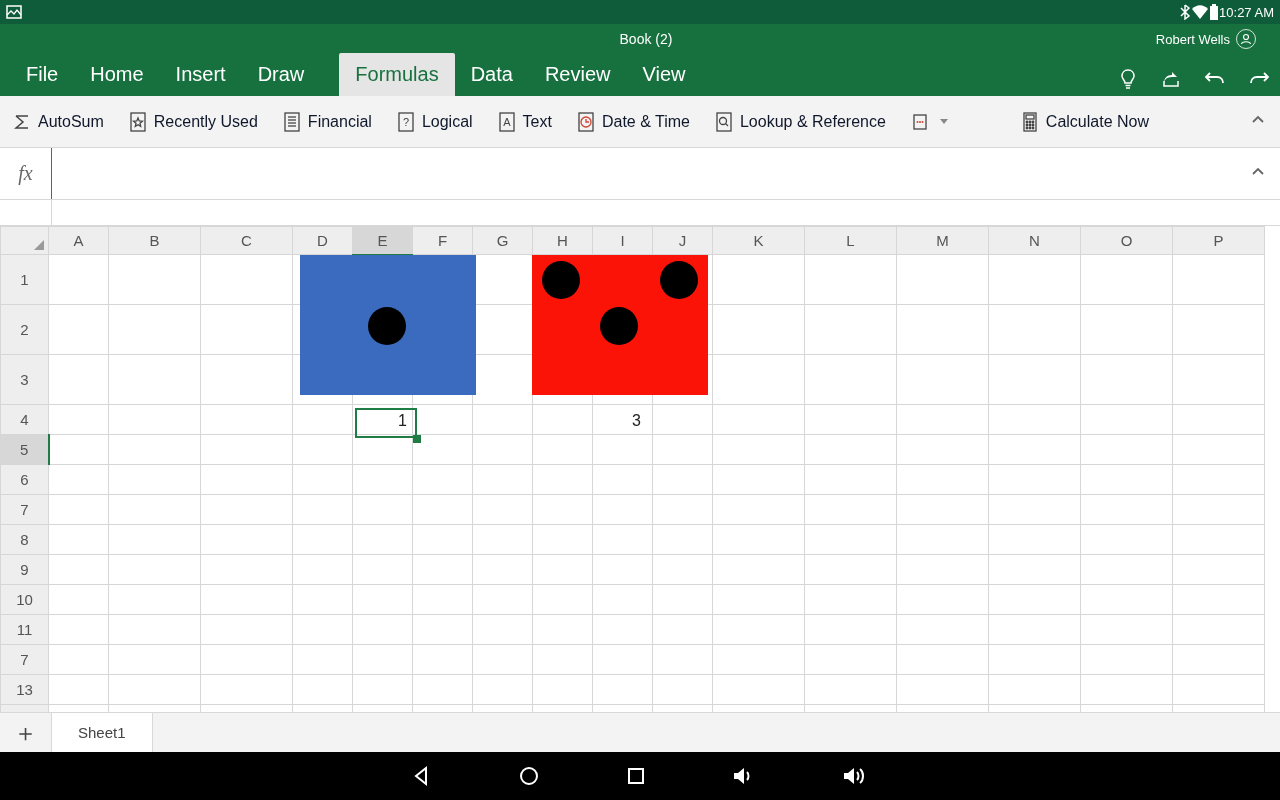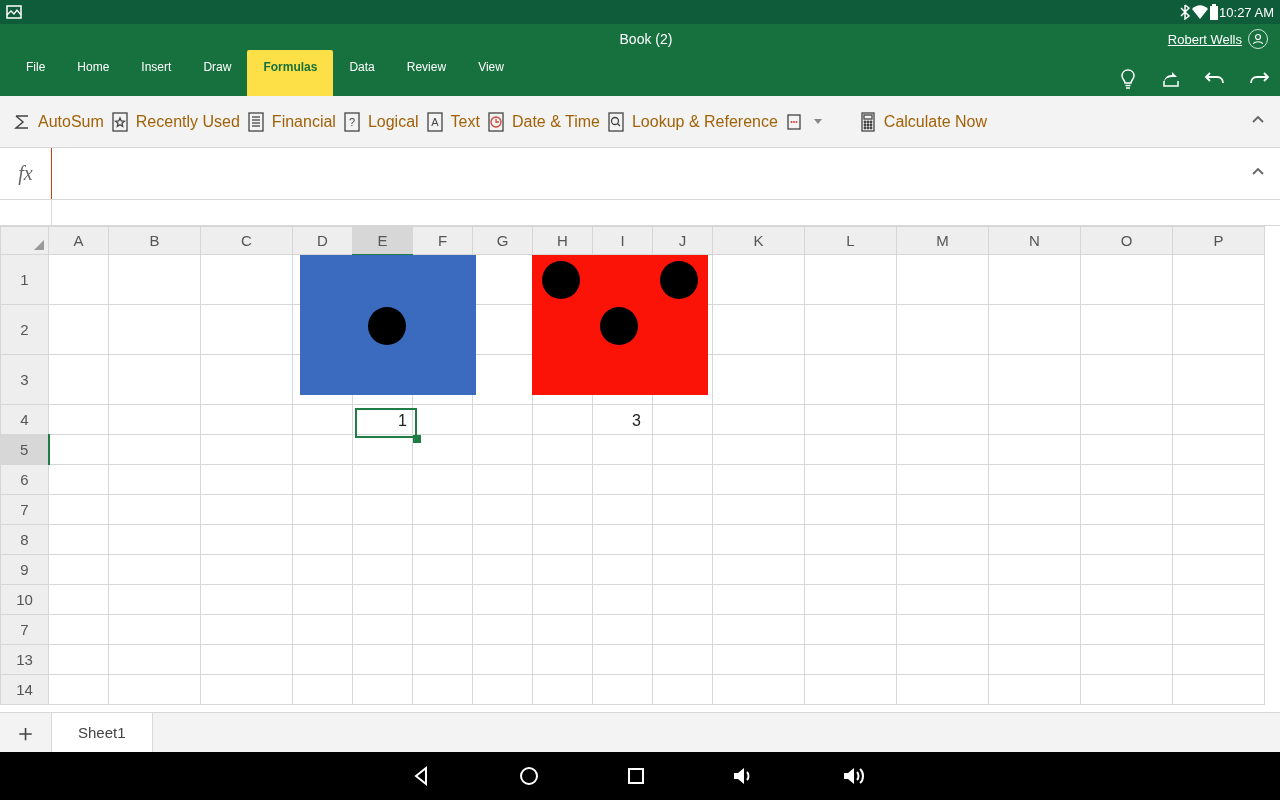--- a/index.html
+++ b/index.html
@@ -32,73 +32,73 @@
     display:flex;
     align-items:center;
     justify-content:center;
     color:#fff;
     position:relative;
     font-size:14px;
     padding-left:12px;
   }
   .title-user {
     position:absolute;
-    right:12px;
+    right:24px;
     display:flex;
     align-items:center;
     gap:6px;
     font-size:13px;
-    text-decoration:underline;
   }
   .avatar {
     width:20px; height:20px; border-radius:50%; border:1.5px solid rgba(255,255,255,0.8);
     display:flex; align-items:center; justify-content:center;
   }
   
   .tabs-bar {
     background:#17713f;
     height:42px;
     display:flex;
     align-items:flex-end;
     padding:0 10px;
     color:#fff;
     position:relative;
   }
   .tab {
-    padding:10px 16px 22px;
-    font-size:12px;
+    padding:10px 16px 10px;
+    font-size:20px;
     cursor:pointer;
     color:#fff;
   }
   .tab.active {
-    background:#fde047;
+    background:#e5e5e5;
     color:#17713f;
-    font-weight:700;
+    font-weight:400;
     border-radius:2px 2px 0 0;
+    margin-left:19px;
   }
   .tabs-right {
     position:absolute;
     right:10px;
     bottom:6px;
     display:flex;
     gap:22px;
     align-items:center;
   }
   .tabs-right svg { stroke:#fff; }
   
   .ribbon {
     background:#f3f3f3;
     border-bottom:1px solid #d8d8d8;
     height:52px;
     display:flex;
     align-items:center;
     padding:0 12px;
-    gap:6px;
+    gap:24px;
     font-size:16px;
-    color:#a16207;
+    color:#0f172a;
     position:relative;
   }
   .ribbon-item { display:flex; align-items:center; gap:6px; cursor:pointer; }
   .ribbon-icon { width:20px; height:20px; display:flex; align-items:center; justify-content:center; }
   .ribbon .collapse {
     position:absolute; right:14px;
   }
   .dropdown-wedge {
     width:0;height:0;border-left:4px solid transparent;border-right:4px solid transparent;border-top:5px solid #888;margin-left:4px;
   }
@@ -651,20 +651,39 @@
           <td></td>
           <td></td>
           <td></td>
           <td></td>
           <td></td>
           <td></td>
           <td></td>
           <td></td>
         </tr>
         <tr>
+          <th class="rowh">11</th>
+          <td></td>
+          <td></td>
+          <td></td>
+          <td></td>
+          <td></td>
+          <td></td>
+          <td></td>
+          <td></td>
+          <td></td>
+          <td></td>
+          <td></td>
+          <td></td>
+          <td></td>
+          <td></td>
+          <td></td>
+          <td></td>
+        </tr>
+        <tr>
           <th class="rowh">7</th>
           <td></td>
           <td></td>
           <td></td>
           <td></td>
           <td></td>
           <td></td>
           <td></td>
           <td></td>
           <td></td>

